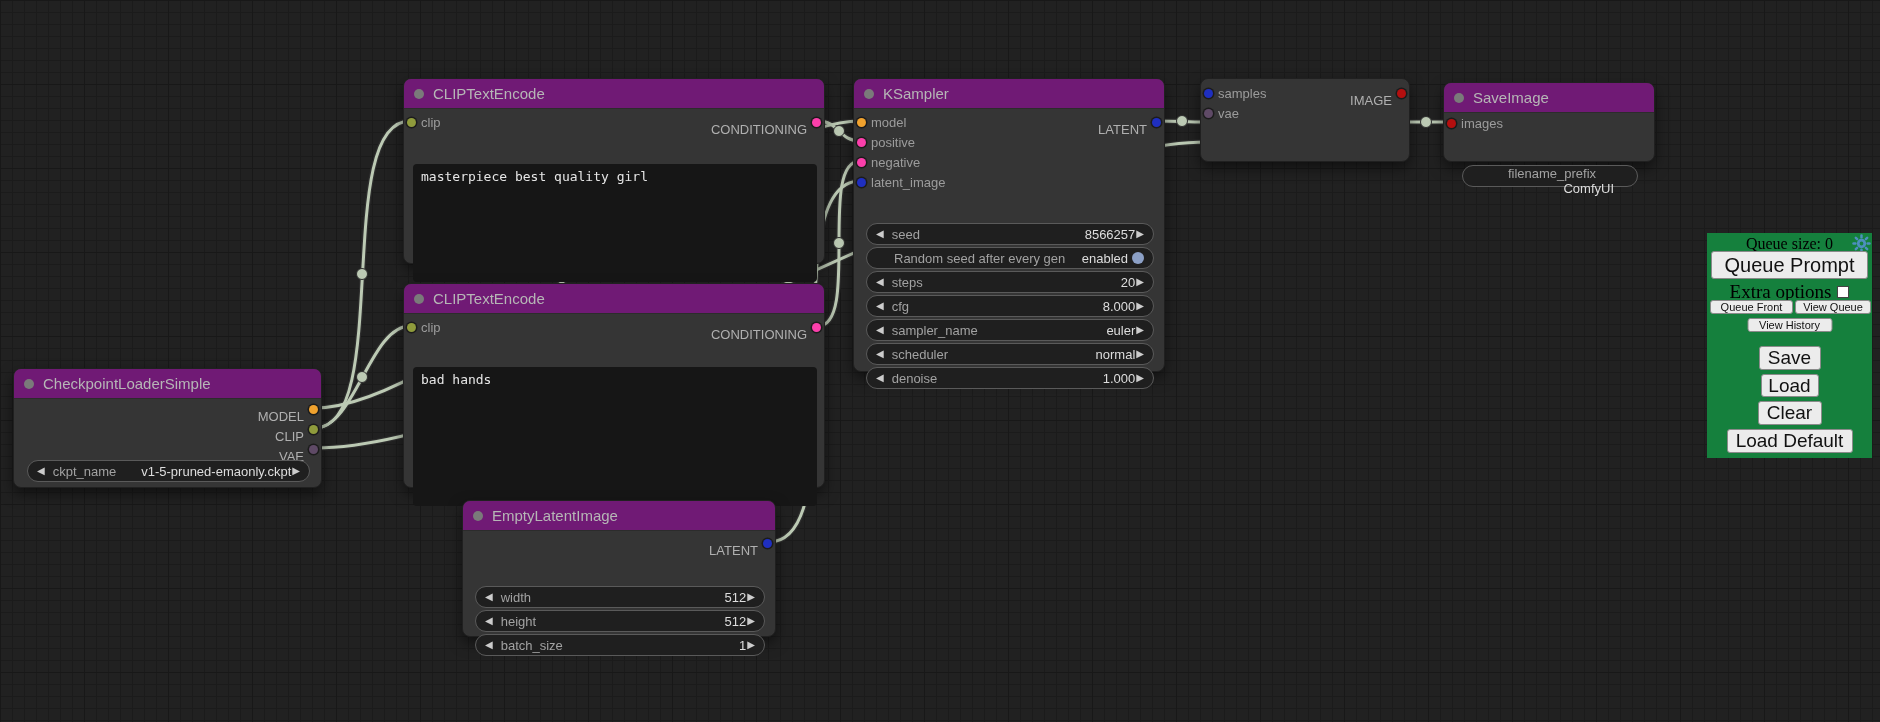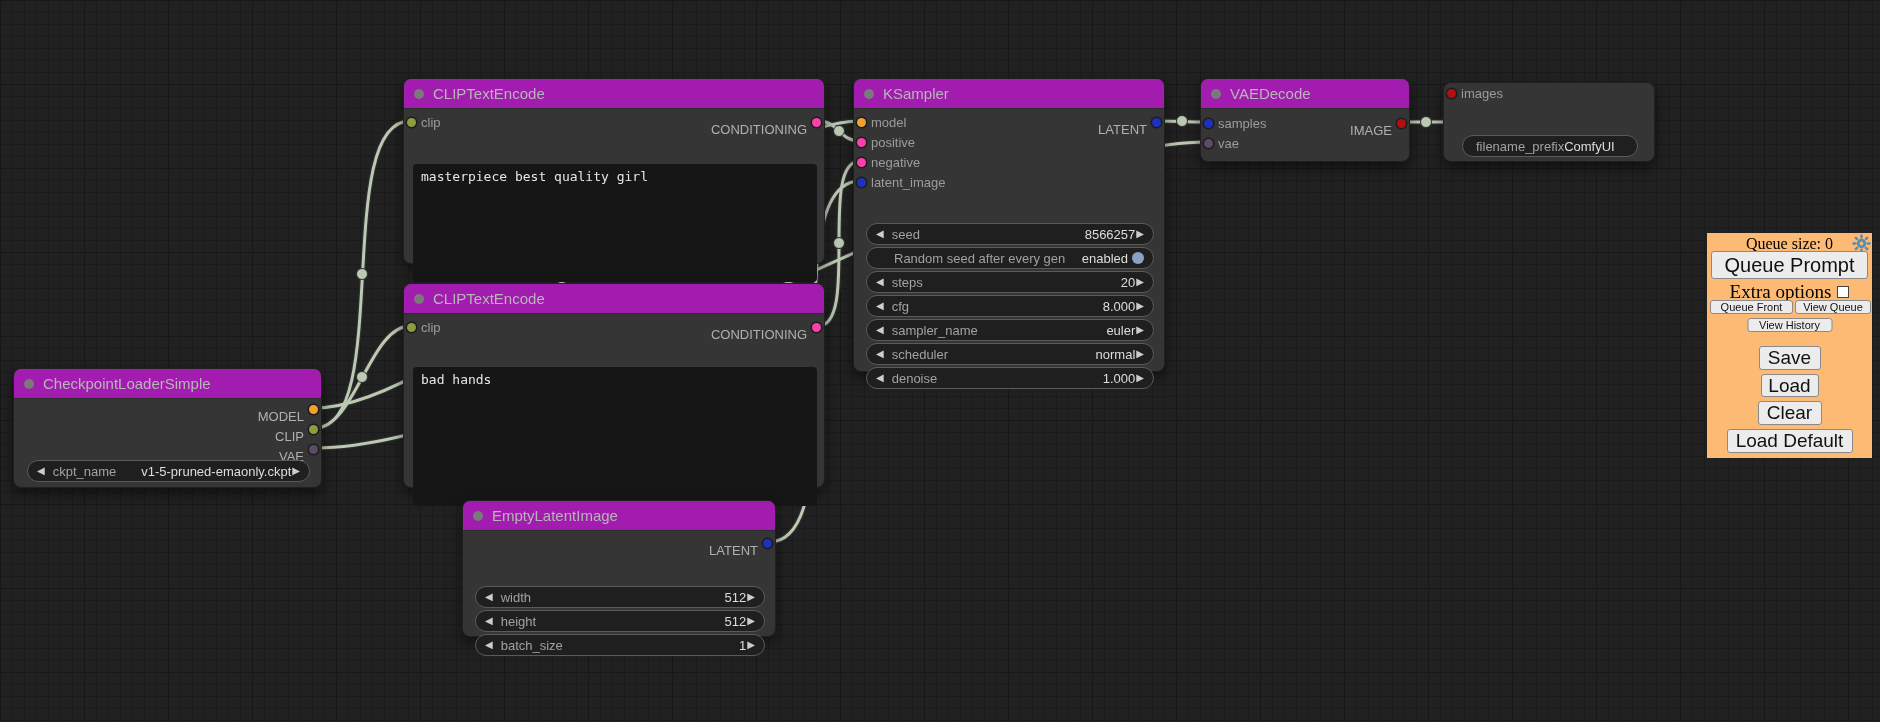--- a/index.html
+++ b/index.html
@@ -15,21 +15,21 @@
     background-size:84px 84px,84px 84px,12px 12px,12px 12px;
   }
   #links{position:absolute;left:0;top:0;z-index:1;}
   .node{
     position:absolute;z-index:2;box-sizing:border-box;
     background:#353535;border:1px solid #202020;border-radius:8px;
     box-shadow:0 6px 14px rgba(0,0,0,.5);
     color:#9c9c9c;font-size:13px;
   }
   .ntitle{
-    height:30px;background:#a21caf;border-radius:7px 7px 0 0;
+    height:30px;background:#701a75;border-radius:7px 7px 0 0;
     border-bottom:1px solid #2c2c2c;display:flex;align-items:center;
     padding:0 10px;color:#b6b6b6;font-size:15px;box-sizing:border-box;
     white-space:nowrap;overflow:hidden;
   }
   .tdot{width:10px;height:10px;border-radius:50%;background:#7a7a7a;margin-right:9px;flex:0 0 auto;}
   .nbody{position:relative;}
   .srow{position:relative;height:20px;display:flex;align-items:center;padding:0 17px;box-sizing:border-box;white-space:nowrap;}
   .slabel{color:#9c9c9c;}
   .olabel{margin-left:auto;color:#b0b0b0;margin-top:14px;}
   .sdot{position:absolute;width:9px;height:9px;border-radius:50%;top:5.5px;box-shadow:0 0 0 1.5px #1c1c1c;}
@@ -45,21 +45,21 @@
   .wlabel{margin-left:8px;}
   .wvalue{margin-left:auto;margin-right:1px;color:#dddddd;}
   .wvalue.noarrow{margin-right:4px;}
   .toggle-dot{width:12px;height:12px;border-radius:50%;background:#8ca0c6;flex:0 0 auto;}
   .prompt{
     position:absolute;background:#161616;border-radius:4px;box-sizing:border-box;
     color:#e6e6e6;font-family:"DejaVu Sans Mono",monospace;font-size:13px;
     padding:5px 8px;overflow:hidden;
   }
   
-  .qpanel{position:absolute;left:1707px;top:233px;width:165px;height:225px;background:#fdba74;z-index:3;
+  .qpanel{position:absolute;left:1707px;top:233px;width:165px;height:225px;background:#15803d;z-index:3;
           font-family:"Liberation Serif",serif;color:#000;}
   .qsize{position:absolute;top:2px;left:0;width:100%;text-align:center;font-size:16px;}
   .qgear{position:absolute;top:1px;right:1px;cursor:pointer;}
   .qbtn{
     position:absolute;box-sizing:border-box;
     font-family:"Liberation Sans",sans-serif;color:#111;
     background:#ececec;border:1px solid #8a8a8a;border-radius:3px;
     display:flex;align-items:center;justify-content:center;padding:0;
   }
   .qcenter{left:50%;transform:translateX(-50%);}
@@ -256,45 +256,45 @@
     <div class="widget" style="left:12px;top:258px;width:288px;">
       <span class="arrow">◀</span>
       <span class="wlabel">denoise</span>
       <span class="wvalue">1.000</span>
       <span class="arrow">▶</span>
     </div>
   </div>
 </div>
 
 <div class="node" style="left:1200px;top:78px;width:210px;height:84px;">
-  <div class="ntitle">
-    <span class="tdot"></span>
-    <span>VAEDecode</span>
-  </div>
   <div class="nbody" style="padding-top:4px;">
     <div class="srow">
       <span class="sdot in" style="background:#1f2fc0"></span>
       <span class="slabel">samples</span>
       <span class="olabel">IMAGE</span>
       <span class="sdot out" style="background:#b40f0f"></span>
     </div>
     <div class="srow">
       <span class="sdot in" style="background:#5f4a66"></span>
       <span class="slabel">vae</span>
     </div>
   </div>
 </div>
 
 <div class="node" style="left:1443px;top:82px;width:212px;height:80px;">
+  <div class="ntitle">
+    <span class="tdot"></span>
+    <span>SaveImage</span>
+  </div>
   <div class="nbody">
     <div class="srow">
       <span class="sdot in" style="background:#b40f0f"></span>
       <span class="slabel">images</span>
     </div>
-    <div class="widget" style="left:18px;top:52px;width:176px;">
+    <div class="widget" style="left:18px;top:52px;width:176px;flex-direction:column;">
       <span class="wlabel" style="margin-left:4px;">filename_prefix</span>
       <span class="wvalue noarrow" style="margin-right:14px;">ComfyUI</span>
     </div>
   </div>
 </div>
 
 <div class="qpanel">
   <div class="qsize">Queue size: 0</div>
   <svg class="qgear" width="19" height="19" viewBox="0 0 18 18">
     <g stroke="#4e8fbe" fill="none">

